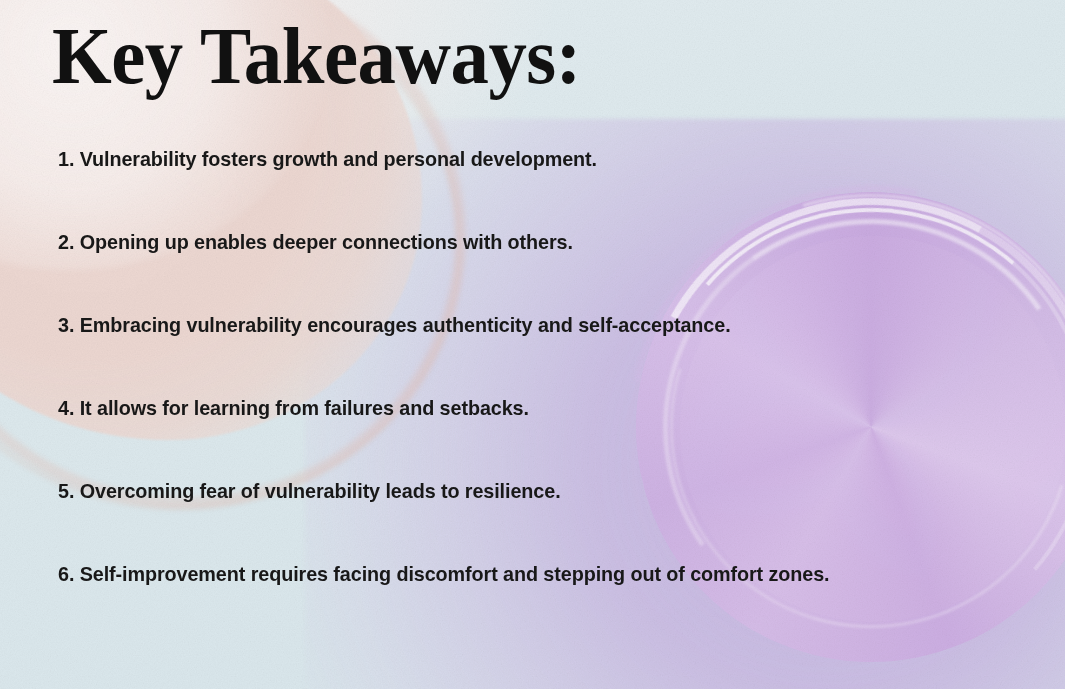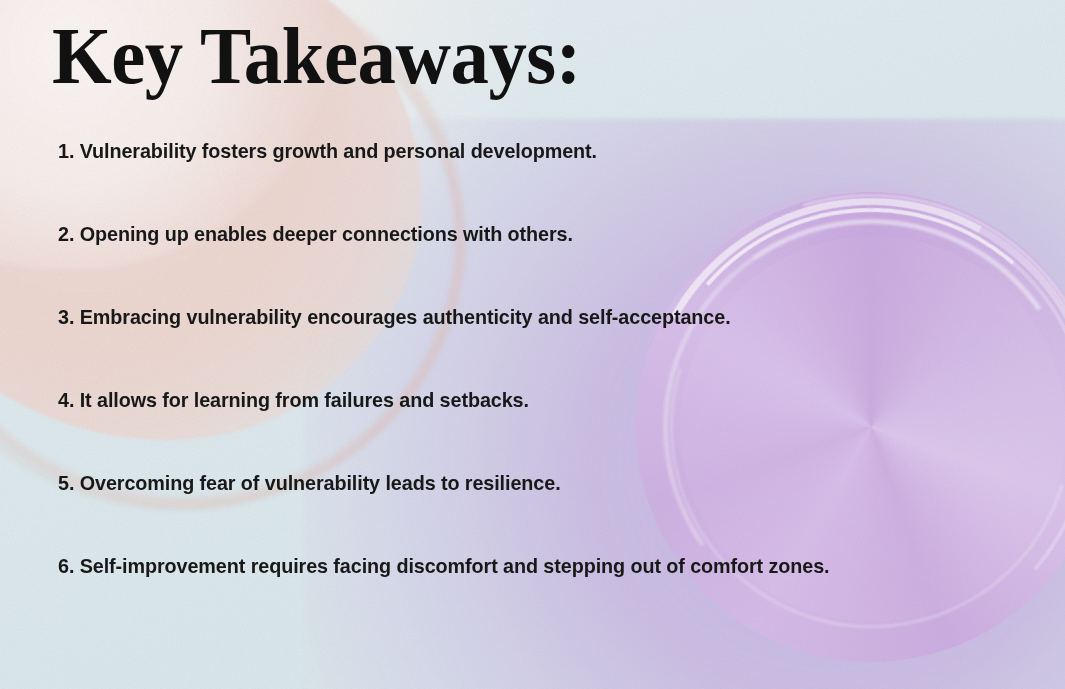--- a/index.html
+++ b/index.html
@@ -222,21 +222,21 @@
     letter-spacing: -0.5px;
     color: #111111;
     transform: scaleX(0.96);
     transform-origin: left top;
     white-space: nowrap;
   }
 
   .list {
     position: absolute;
     left: 58px;
-    top: 138px;
+    top: 146px;
     right: 20px;
   }
 
   .list-item {
     font-family: "Liberation Sans", sans-serif;
     font-weight: 700;
     font-size: 20.5px;
     line-height: 26px;
     letter-spacing: -0.1px;
     color: #181818;

